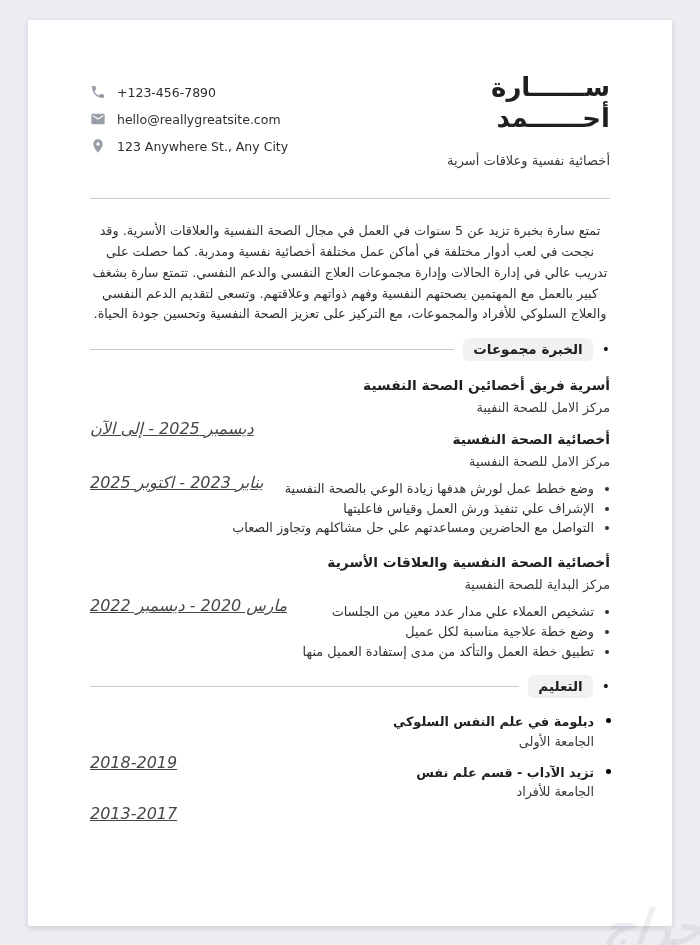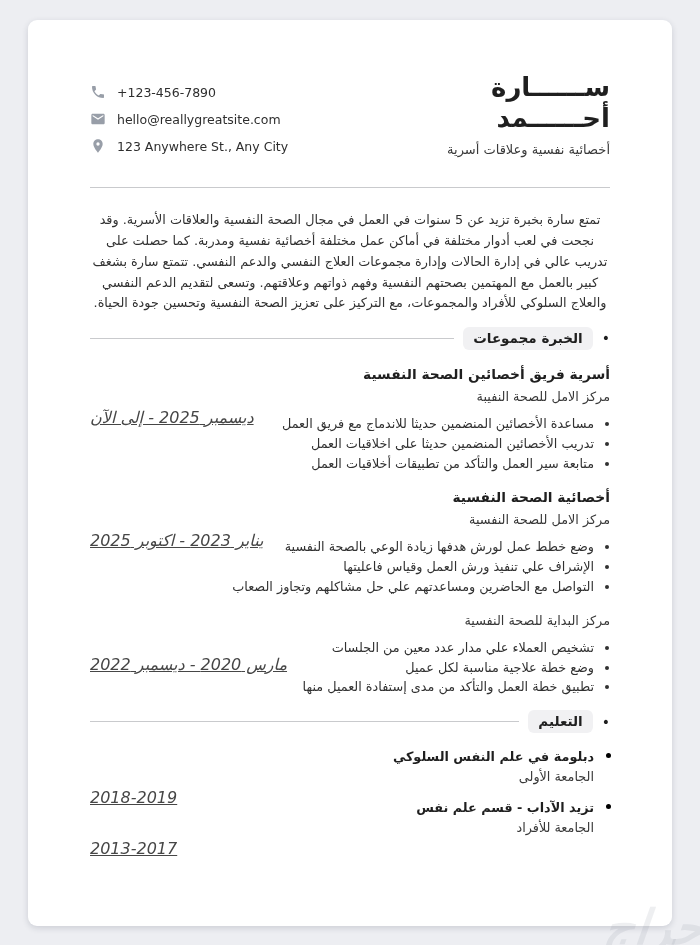--- a/index.html
+++ b/index.html
@@ -3,33 +3,33 @@
 <meta charset="utf-8">
 <style>
   html,body{margin:0;padding:0;}
   body{
     width:700px;height:945px;position:relative;overflow:hidden;
     background:#edeef2;
     font-family:"DejaVu Sans","Liberation Sans",sans-serif;
   }
   .sheet{
     position:absolute;left:28px;top:20px;width:644px;height:906px;
-    background:#ffffff;border-radius:9px;
+    background:#ffffff;border-radius:2px;
     box-shadow:0 2px 6px rgba(30,40,60,.16);
     box-sizing:border-box;padding:50px 62px 20px;
   }
   
   .top{display:flex;justify-content:space-between;align-items:flex-start;}
   .contact{display:flex;flex-direction:column;gap:11px;padding-top:14px;}
   .contact-row{display:flex;align-items:center;gap:11px;font-size:12.5px;color:#2e2e2e;}
   .cicon{width:16px;height:16px;flex:0 0 16px;}
   .cicon svg{width:16px;height:16px;fill:#989ea8;display:block;}
   .identity{direction:rtl;text-align:right;padding-top:2px;}
   .name{font-size:26px;font-weight:bold;color:#1f1f1f;line-height:1.18;letter-spacing:0;}
-  .subtitle{margin-top:9px;font-size:13px;color:#3a3a3a;}
+  .subtitle{margin-top:20px;font-size:13px;color:#3a3a3a;}
   
   .divider{border:none;border-top:1px solid #c9cacd;margin:30px 0 0;}
   
   .summary{direction:rtl;text-align:center;font-size:12.8px;line-height:1.62;color:#313131;margin:22px 0 0;}
   
   .section-head{direction:rtl;display:flex;align-items:center;gap:9px;margin-top:13px;}
   .section-bullet{font-size:14px;color:#1f1f1f;line-height:1;}
   .section-title{background:#f1f1f3;border-radius:6px;padding:3px 10px 4px;font-weight:bold;font-size:13.5px;color:#1f1f1f;}
   .section-line{flex:1;border-top:1px solid #c9cacd;height:0;}
   
@@ -104,44 +104,40 @@
     <span class="section-bullet">•</span>
     <span class="section-title">الخبرة مجموعات</span>
     <span class="section-line"></span>
   </div>
 
   <section class="job">
     <div class="job-dates">ديسمبر 2025 - إلى الآن</div>
     <div class="job-main">
       <div class="job-title">أسرية فريق أخصائين الصحة النفسية</div>
       <div class="job-company">مركز الامل للصحة النفيبة</div>
-      <ul>
-        <li>مساعدة الأخصائين المنضمين حديثا للاندماج مع فريق العمل</li>
-        <li>تدريب الأخصائين المنضمين حديثا على اخلاقيات العمل</li>
-        <li>متابعة سير العمل والتأكد من تطبيقات أخلاقيات العمل</li>
-      </ul>
     </div>
   </section>
 
   <section class="job">
     <div class="job-dates">يناير 2023 - اكتوبر 2025</div>
     <div class="job-main">
       <div class="job-title">أخصائية الصحة النفسية</div>
       <div class="job-company">مركز الامل للصحة النفسية</div>
       <ul>
         <li>وضع خطط عمل لورش هدفها زيادة الوعي بالصحة النفسية</li>
         <li>الإشراف علي تنفيذ ورش العمل وقياس فاعليتها</li>
         <li>التواصل مع الحاضرين ومساعدتهم علي حل مشاكلهم وتجاوز الصعاب</li>
       </ul>
     </div>
   </section>
 
   <section class="job">
     <div class="job-dates">مارس 2020 - ديسمبر 2022</div>
     <div class="job-main">
+      <div class="job-title">أخصائية الصحة النفسية والعلاقات الأسرية</div>
       <div class="job-company">مركز البداية للصحة النفسية</div>
       <ul>
         <li>تشخيص العملاء علي مدار عدد معين من الجلسات</li>
         <li>وضع خطة علاجية مناسبة لكل عميل</li>
         <li>تطبيق خطة العمل والتأكد من مدى إستفادة العميل منها</li>
       </ul>
     </div>
   </section>
 
   <div class="section-head">

